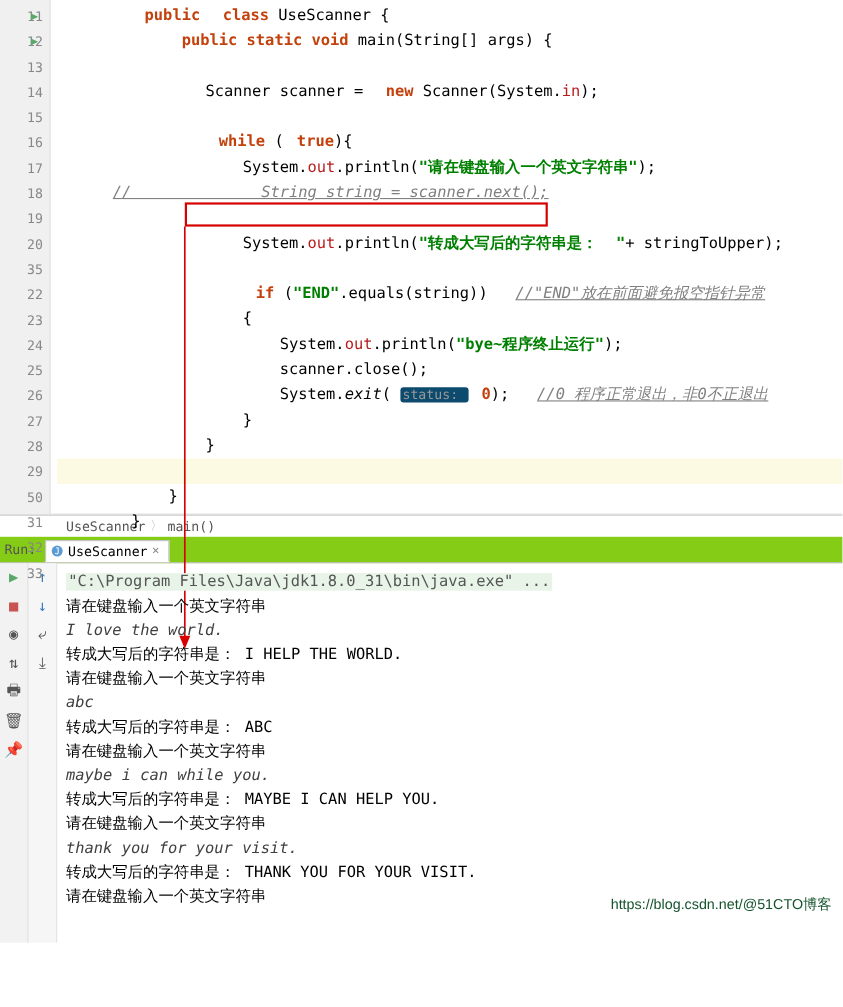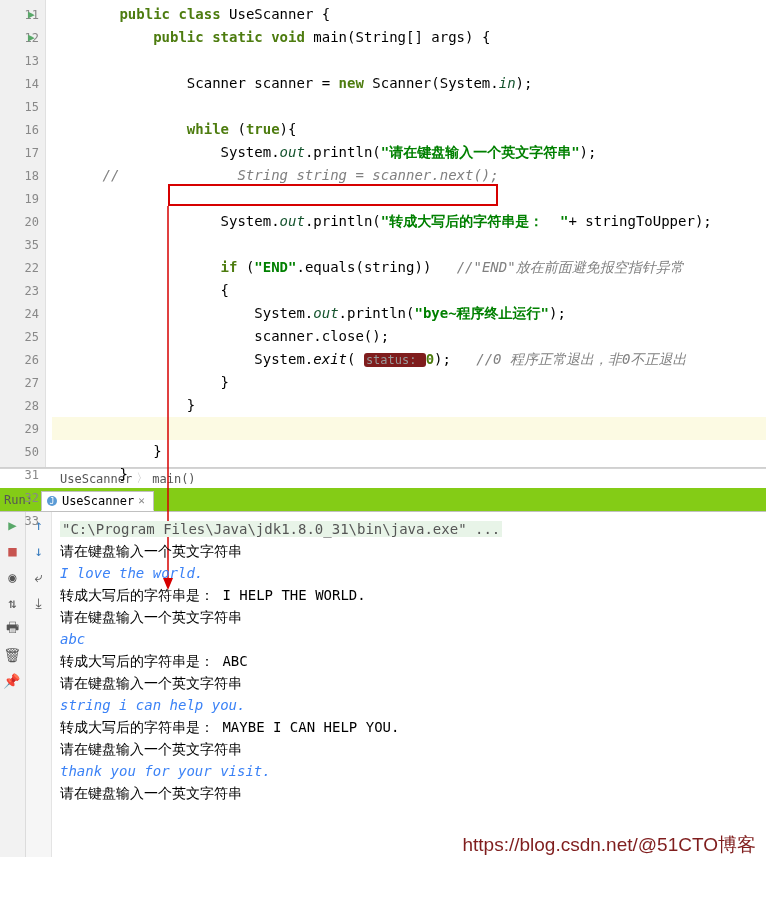--- a/index.html
+++ b/index.html
@@ -4,44 +4,44 @@
 <style>
   * { box-sizing: border-box; margin: 0; padding: 0; }
   html, body { width: 766px; height: 915px; overflow: hidden; font-family: "Consolas", "Monaco", monospace; font-size: 13px; background: #fff; color: #000; }
   .editor-area { display: flex; height: 468px; border-bottom: 1px solid #d0d0d0; }
   .gutter { width: 46px; background: #f0f0f0; border-right: 1px solid #e0e0e0; padding-top: 3px; }
   .gutter-row { height: 23px; display: flex; align-items: center; justify-content: flex-end; padding-right: 6px; color: #888; font-size: 12px; position: relative; }
   .gutter-run { position: absolute; left: 28px; color: #59a869; font-size: 11px; }
   .code { flex: 1; padding-top: 3px; padding-left: 6px; font-family: "Consolas", monospace; font-size: 14px; line-height: 23px; position: relative; }
   .code-line { height: 23px; white-space: pre; }
   .hl-line31 { background: #fcfae3; }
-  .kw { color: #4d7c0f; font-weight: bold; }
+  .kw { color: #c2410c; font-weight: bold; margin-left: 12px; }
   .str { color: #008000; font-weight: bold; }
-  .comment { color: #808080; font-style: italic; }
-  .static-field { color: #14532d; font-style: italic; }
+  .comment { color: #808080; font-style: italic; text-decoration: underline; }
+  .static-field { color: #b91c1c; }
   .static-method { font-style: italic; }
-  .hint { color: #999; background: #7f1d1d; font-style: normal; padding: 0 2px; border-radius: 3px; font-size: 12px; }
+  .hint { color: #999; background: #0c4a6e; font-style: normal; padding: 0 2px; border-radius: 3px; font-size: 12px; }
   .red-box { position: absolute; border: 2px solid #d60000; }
   .arrow-svg { position: absolute; pointer-events: none; }
   .breadcrumb { height: 20px; border-top: 1px solid #d4d4d4; background: #fff; display: flex; align-items: center; padding-left: 60px; font-size: 12px; color: #555; }
   .breadcrumb span { margin-right: 4px; }
   .bc-sep { color: #bbb; }
   .run-bar { height: 24px; background: #84cc16; border-bottom: 1px solid #c0c0c0; display: flex; align-items: center; padding-left: 4px; font-size: 12px; }
   .run-label { color: #555; margin-right: 8px; }
   .run-tab { background: #fff; border: 1px solid #c0c0c0; padding: 2px 8px 2px 4px; display: flex; align-items: center; gap: 4px; border-bottom: 1px solid #fff; position: relative; top: 1px; }
   .run-tab .close { color: #888; font-size: 11px; }
   .jicon { width: 12px; height: 12px; display: inline-block; }
   .console-wrap { display: flex; height: 345px; }
   .console-tool-col { width: 26px; background: #f2f2f2; border-right: 1px solid #dcdcdc; display: flex; flex-direction: column; align-items: center; padding-top: 4px; gap: 8px; }
   .console-tool-col2 { width: 26px; background: #f6f6f6; border-right: 1px solid #e4e4e4; display: flex; flex-direction: column; align-items: center; padding-top: 4px; gap: 8px; }
   .tbtn { width: 18px; height: 18px; display: flex; align-items: center; justify-content: center; font-size: 14px; cursor: pointer; }
   .console-out { flex: 1; padding: 6px 8px; font-family: "Consolas", monospace; font-size: 14px; line-height: 22px; position: relative; }
   .cmd-line { background: #e8f4e8; color: #555; padding: 0 2px; display: inline; }
-  .user-input { color: #3b82f6; font-style: italic; }
-  .watermark { position: absolute; right: 10px; bottom: 1px; color: #7f1d1d; font-size: 19px; font-family: sans-serif; }
+  .user-input { color: #404040; font-style: italic; }
+  .watermark { position: absolute; right: 10px; bottom: 24px; color: #14532d; font-size: 13px; font-family: sans-serif; }
 </style>
 </head>
 <body>
 
 <div class="editor-area">
   <div class="gutter" id="gutter">
       <div class="gutter-row">11<span class="gutter-run">▶</span></div>
       <div class="gutter-row">12<span class="gutter-run">▶</span></div>
       <div class="gutter-row">13</div>
       <div class="gutter-row">14</div>
@@ -131,20 +131,21 @@
   </div>
   <div class="console-out" id="console-out">
     <div><span class="cmd-line">"C:\Program Files\Java\jdk1.8.0_31\bin\java.exe" ...</span></div>
       <div class="">请在键盘输入一个英文字符串</div>
       <div class="user-input">I love the world.</div>
       <div class="">转成大写后的字符串是：  I HELP THE WORLD.</div>
       <div class="">请在键盘输入一个英文字符串</div>
       <div class="user-input">abc</div>
       <div class="">转成大写后的字符串是：  ABC</div>
       <div class="">请在键盘输入一个英文字符串</div>
-      <div class="user-input">string i can help you.</div>
+      <div class="user-input">maybe i can while you.</div>
       <div class="">转成大写后的字符串是：  MAYBE I CAN HELP YOU.</div>
       <div class="">请在键盘输入一个英文字符串</div>
       <div class="user-input">thank you for your visit.</div>
+      <div class="">转成大写后的字符串是：  THANK YOU FOR YOUR VISIT.</div>
       <div class="">请在键盘输入一个英文字符串</div>
       <div class="watermark">https://blog.csdn.net/@51CTO博客</div>
   </div>
 </div>
 
 </body></html>

